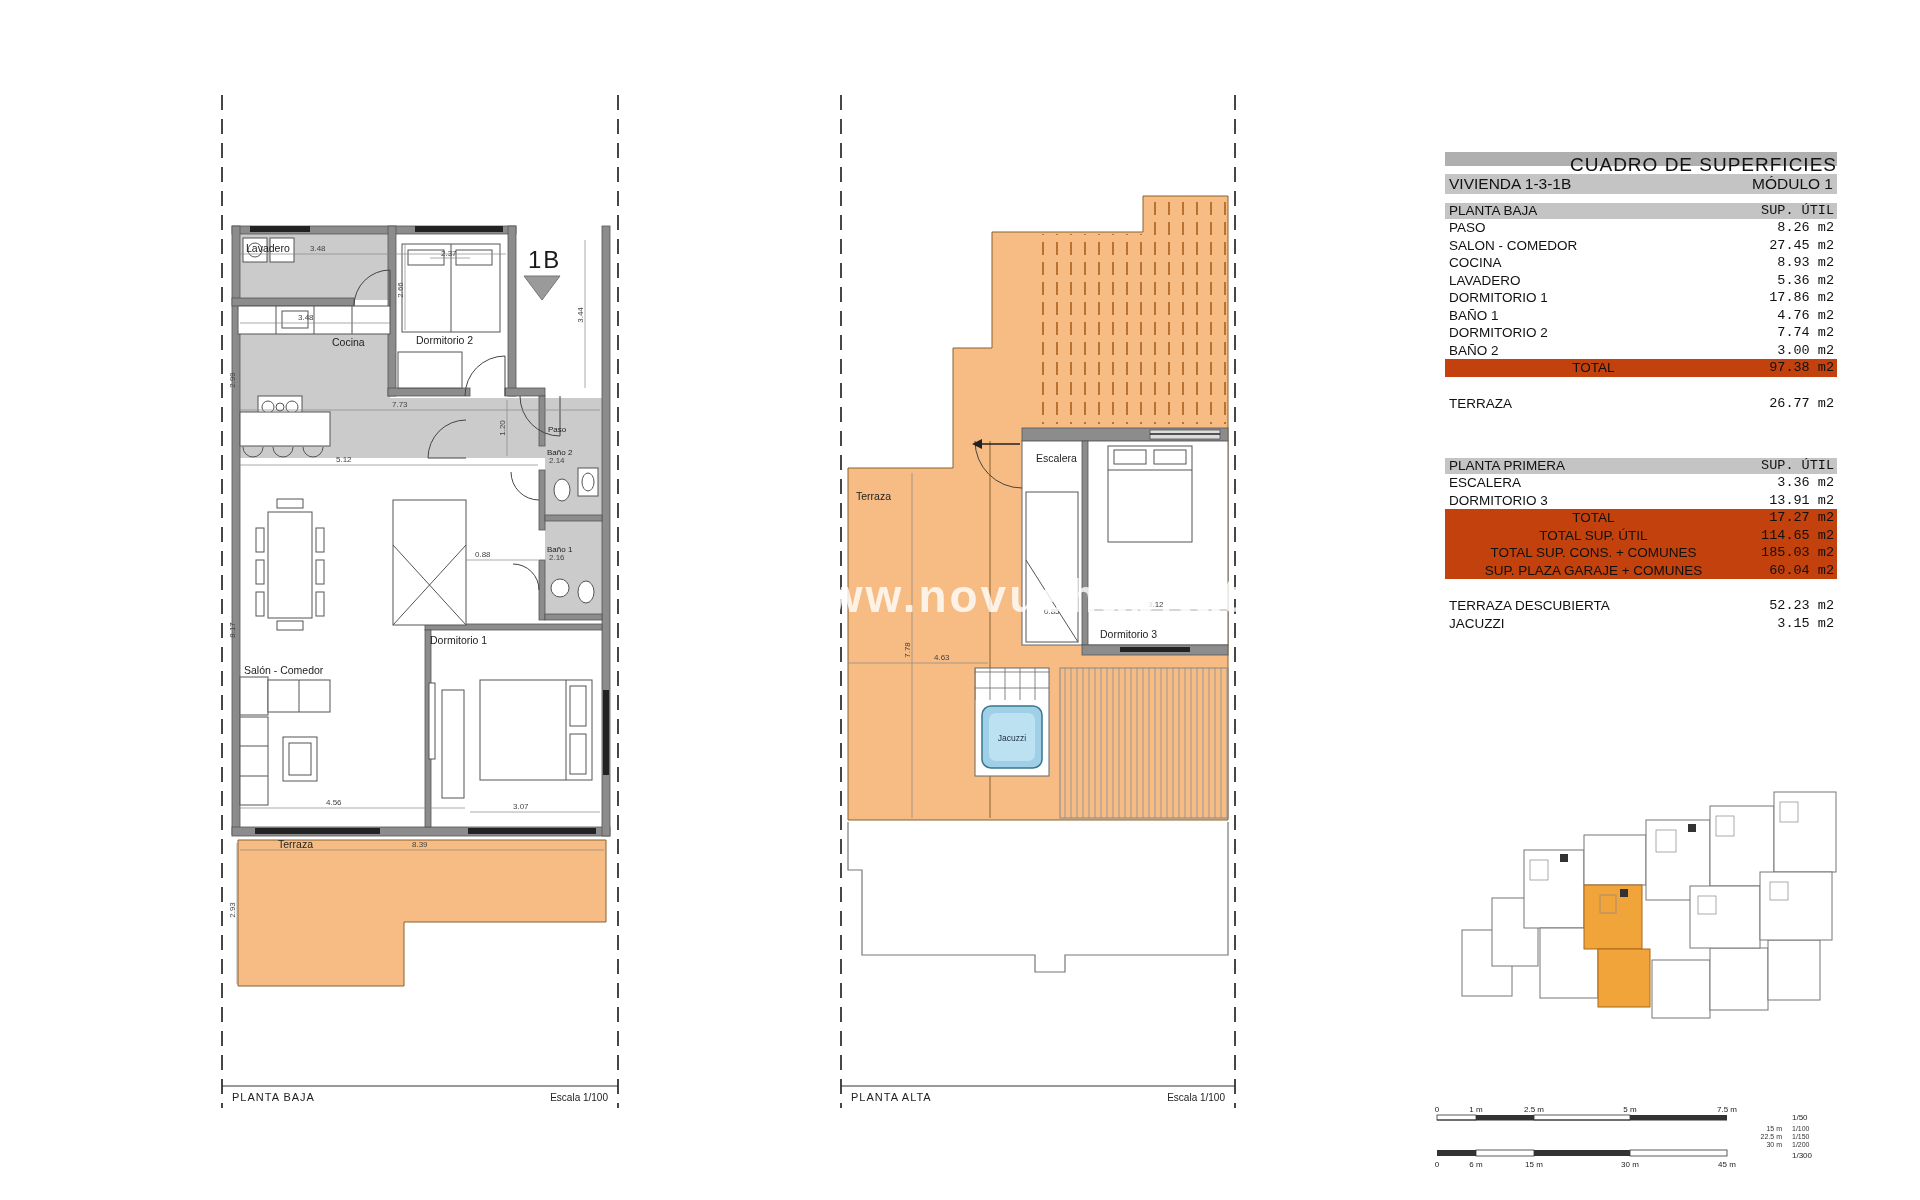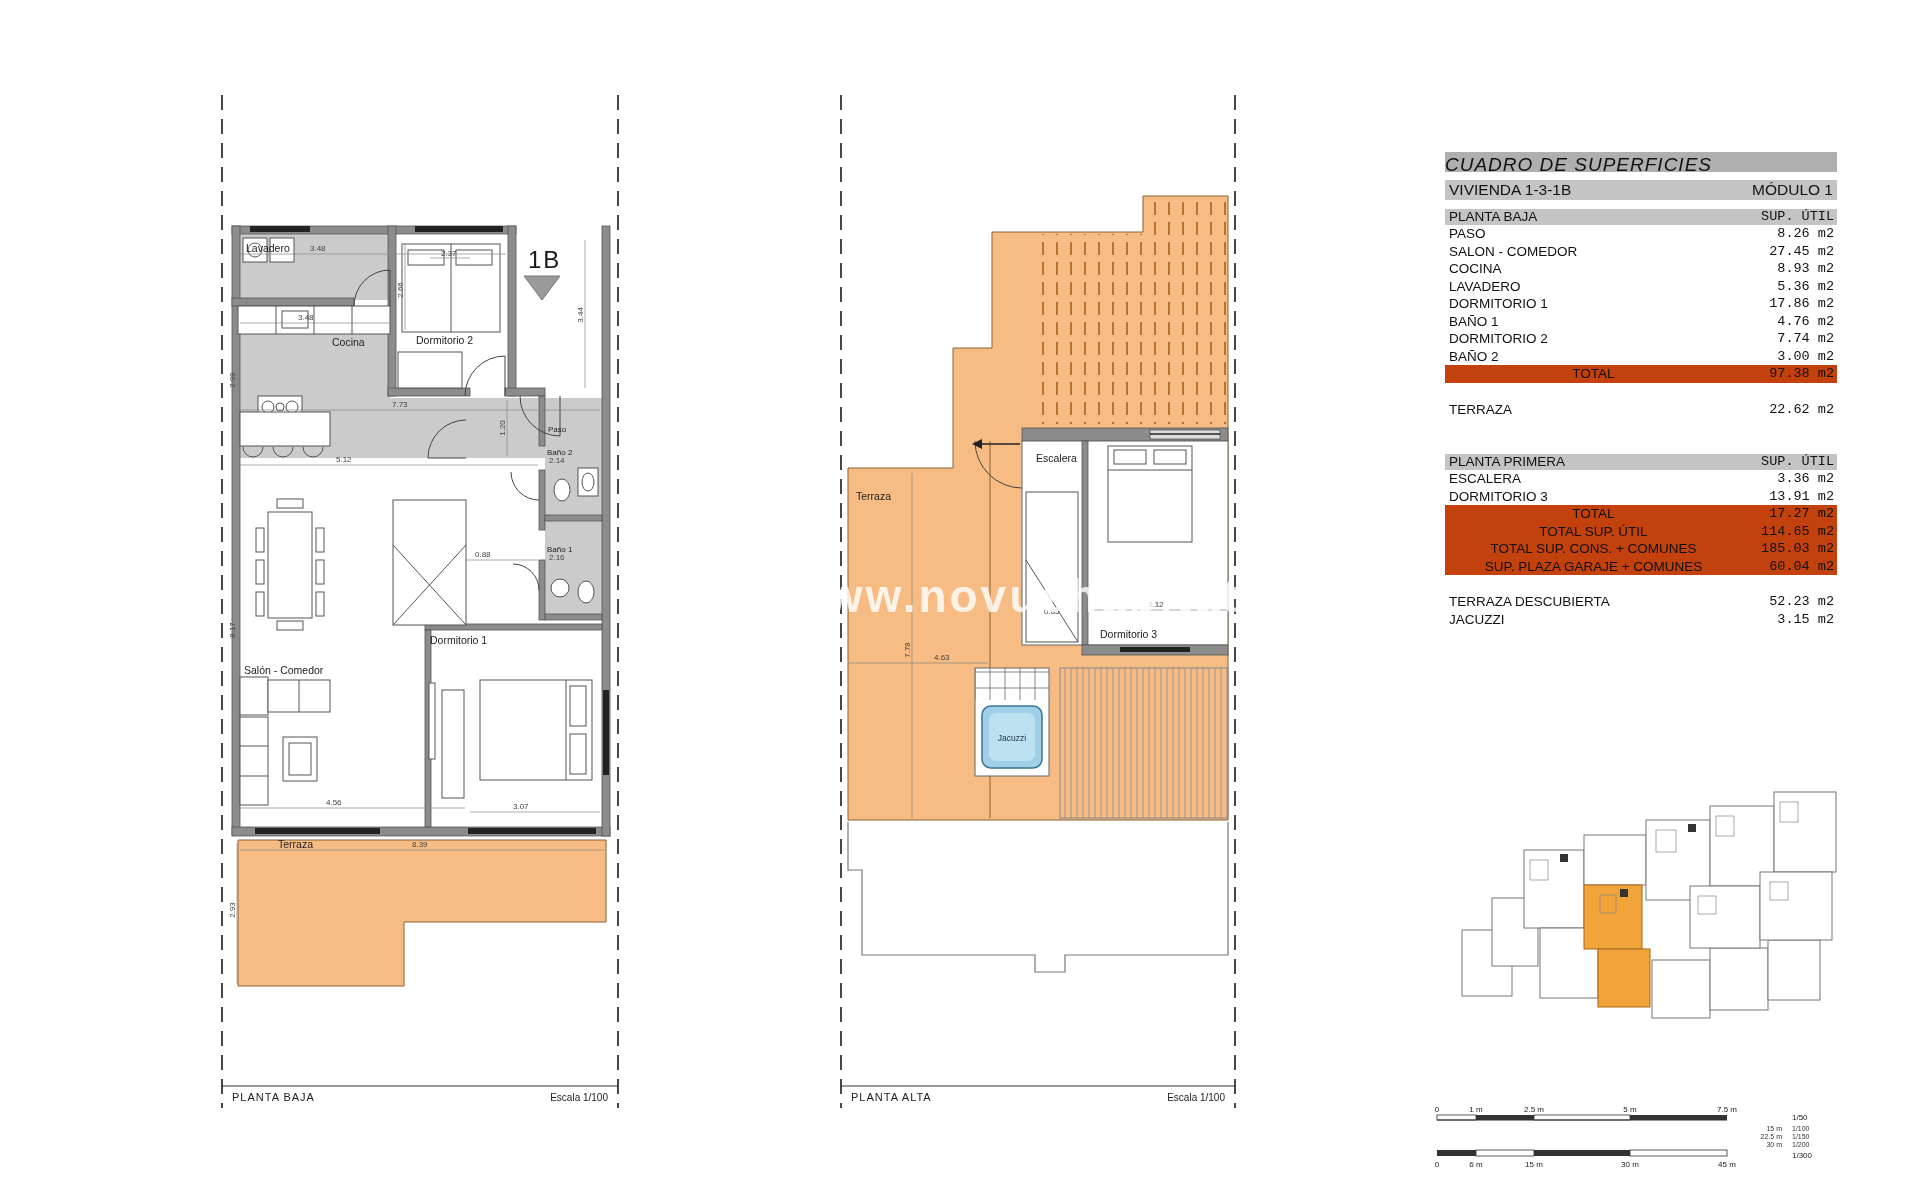--- a/index.html
+++ b/index.html
@@ -23,34 +23,34 @@
   .fts{font-size:10px;fill:#222;}
   .site{fill:#fff;stroke:#777;stroke-width:1;}
   .siteo{fill:#F0A43A;stroke:#A86818;stroke-width:1;}
   .sited{fill:none;stroke:#888;stroke-width:.7;}
   .sb{font-size:8px;fill:#222;}
   .sbs{font-size:7px;fill:#333;}
   .wm{font-size:46px;font-weight:bold;fill:rgba(255,255,255,.8);letter-spacing:3px;}
 
   
   #table{position:absolute;left:1445px;top:152px;width:392px;color:#111;}
-  .ttl{height:20px;line-height:26px;background:#AFAFAF;text-align:left;
-       font-size:19px;letter-spacing:1px;margin-bottom:8px;font-style:italic;}
+  .ttl{height:14px;line-height:26px;background:#AFAFAF;text-align:right;
+       font-size:19px;letter-spacing:1px;margin-bottom:8px;}
   .vivrow{display:flex;height:20px;line-height:20px;background:#C4C4C4;
           font-size:15.5px;margin-bottom:9px;}
   .vivrow .l{flex:1;padding-left:4px;}
   .vivrow .v{padding-right:4px;}
   .trow{display:flex;height:17.5px;line-height:17.5px;font-size:13.5px;}
   .trow .l{flex:1;padding-left:4px;white-space:nowrap;}
   .trow .v{width:92px;text-align:right;padding-right:3px;white-space:nowrap;font-family:Liberation Mono, monospace;}
   .hrow{height:16px;line-height:16px;background:#C4C4C4;font-size:13.5px;}
   .gray{background:#c2410c;}
   .center .l{text-align:center;padding-left:0;}
   .sp18{margin-top:18px;}
-  .sp30{margin-top:36px;}
+  .sp30{margin-top:46px;}
 </style>
 </head>
 <body>
 
 <div id="stage">
 
 <svg width="1920" height="1200" viewBox="0 0 1920 1200">
   <defs>
     <pattern id="treads" width="10" height="9" patternUnits="userSpaceOnUse">
       <line x1="0" y1="4" x2="10" y2="4" stroke="#666" stroke-width="1"></line>
@@ -377,21 +377,21 @@
         <div class="l">BAÑO 2</div>
         <div class="v">3.00 m2</div>
       </div>
   <div class="trow gray center">
         <div class="l">TOTAL</div>
         <div class="v">97.38 m2</div>
       </div>
 
   <div class="trow sp18">
         <div class="l">TERRAZA</div>
-        <div class="v">22.62 m2</div>
+        <div class="v">26.77 m2</div>
       </div>
 
   <div class="trow hrow sp30">
     <div class="l">PLANTA PRIMERA</div>
     <div class="v">SUP. ÚTIL</div>
   </div>
   <div class="trow">
         <div class="l">ESCALERA</div>
         <div class="v">3.36 m2</div>
       </div>

